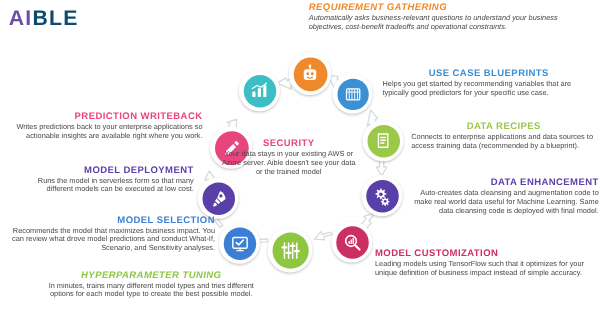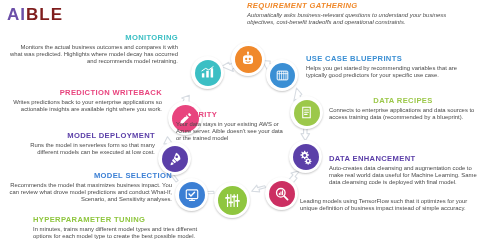--- a/index.html
+++ b/index.html
@@ -7,30 +7,30 @@
     width:480px;height:249px;overflow:hidden;background:#ffffff;
     font-family:"Liberation Sans",sans-serif;
     -webkit-font-smoothing:antialiased;
   }
   #stage{position:relative;width:480px;height:249px;overflow:hidden;background:#fff;}
 
   
   .logo{position:absolute;left:7px;top:6px;font-size:17px;font-weight:bold;
         letter-spacing:1px;line-height:18px;}
   .logo .ai{color:#6b4fa8;margin-top:24px;}
-  .logo .ble{color:#7f1d1d;}
+  .logo .ble{color:#0c4a6e;}
 
   
   .blk{position:absolute;}
   .blk .ttl{font-size:7.6px;font-weight:bold;letter-spacing:.35px;line-height:9px;
             margin:0 0 1.5px 0;text-transform:uppercase;}
   .blk .bdy{font-size:5.9px;line-height:7.3px;color:#4a4a4a;margin:0;}
   .ta-r{text-align:right;}
   .ta-l{text-align:left;}
-  .ta-c{text-align:left;}
+  .ta-c{text-align:center;}
 
   
   .node{position:absolute;border-radius:50%;background:#fff;
         box-shadow:0 1px 2px rgba(0,0,0,.22);
         display:flex;align-items:center;justify-content:center;}
   .disc{border-radius:50%;display:flex;align-items:center;justify-content:center;}
   .disc svg{display:block;}
 
   
   .arrow{position:absolute;}
@@ -171,67 +171,64 @@
 
   <div class="node" style="left:168px;top:101px;width:34px;height:34px;">
     <div class="disc" style="width:27px;height:27px;background:#e8447e;">
       <svg width="15" height="15" viewBox="0 0 24 24" fill="#ffffff">
         <path d="M17.6 2.6 l3.8 3.8 -2.6 2.6 -3.8 -3.8 z"></path>
         <path d="M13.6 6.6 l3.8 3.8 -9.0 9.0 -4.8 1.0 1.0 -4.8 z"></path>
       </svg>
     </div>
   </div>
 
-  <div class="blk ta-r" style="left:8px;top:33px;width:170px;">
-    <p class="ttl" style="color:#3bbfc4;">MONITORING</p>
-    <p class="bdy">Monitors the actual business outcomes and compares it with what was predicted. Highlights where model decay has occurred and recommends model retraining.</p>
-  </div>
 
   <div class="blk ta-r" style="left:8px;top:88px;width:154px;">
     <p class="ttl" style="color:#e8447e;text-align:right;">PREDICTION WRITEBACK</p>
     <p class="bdy">Writes predictions back to your enterprise applications so actionable insights are available right where you work.</p>
   </div>
 
   <div class="blk ta-r" style="left:6px;top:171px;width:166px;">
     <p class="ttl" style="color:#3b7fd4;">MODEL SELECTION</p>
     <p class="bdy">Recommends the model that maximizes business impact. You can review what drove model predictions and conduct What-If, Scenario, and Sensitivity analyses.</p>
   </div>
 
   <div class="blk ta-r" style="left:8px;top:131px;width:147px;">
     <p class="ttl" style="color:#5b3fa8;">MODEL DEPLOYMENT</p>
     <p class="bdy">Runs the model in serverless form so that many different models can be executed at low cost.</p>
   </div>
 
   <div class="blk ta-c" style="left:33px;top:215px;width:176px;">
-    <p class="ttl" style="color:#8fc63f;">HYPERPARAMETER TUNING</p>
+    <p class="ttl" style="color:#8fc63f;font-style:italic;">HYPERPARAMETER TUNING</p>
     <p class="bdy">In minutes, trains many different model types and tries different options for each model type to create the best possible model.</p>
   </div>
 
   <div class="blk ta-c" style="left:176px;top:110px;width:110px;">
     <p class="ttl" style="color:#e8447e;">SECURITY</p>
     <p class="bdy">Your data stays in your existing AWS or Azure server. Aible doesn't see your data or the trained model</p>
   </div>
 
   <div class="blk ta-l" style="left:247px;top:1px;width:226px;font-style:italic;">
     <p class="ttl" style="color:#f0892b;">REQUIREMENT GATHERING</p>
     <p class="bdy">Automatically asks business-relevant questions to understand your business objectives, cost-benefit tradeoffs and operational constraints.</p>
   </div>
 
   <div class="blk ta-l" style="left:306px;top:54px;width:170px;">
-    <p class="ttl" style="color:#3b8fd4;">USE CASE BLUEPRINTS</p>
+    <p class="ttl" style="color:#3b8fd4;text-align:center;">USE CASE BLUEPRINTS</p>
     <p class="bdy">Helps you get started by recommending variables that are typically good predictors for your specific use case.</p>
   </div>
 
   <div class="blk ta-l" style="left:329px;top:96px;width:148px;">
     <p class="ttl" style="color:#9cc84a;text-align:center;">DATA RECIPES</p>
     <p class="bdy">Connects to enterprise applications and data sources to access training data (recommended by a blueprint).</p>
   </div>
 
-  <div class="blk ta-l" style="left:329px;top:154px;width:150px;">
+  <div class="blk ta-l" style="left:329px;top:141px;width:150px;text-align:right;">
     <p class="ttl" style="color:#5b3fa8;">DATA ENHANCEMENT</p>
     <p class="bdy">Auto-creates data cleansing and augmentation code to make real world data useful for Machine Learning. Same data cleansing code is deployed with final model.</p>
   </div>
 
   <div class="blk ta-l" style="left:300px;top:198px;width:178px;">
+    <p class="ttl" style="color:#cc2f62;">MODEL CUSTOMIZATION</p>
     <p class="bdy">Leading models using TensorFlow such that it optimizes for your unique definition of business impact instead of simple accuracy.</p>
   </div>
 
 </div>
 
 </body></html>

